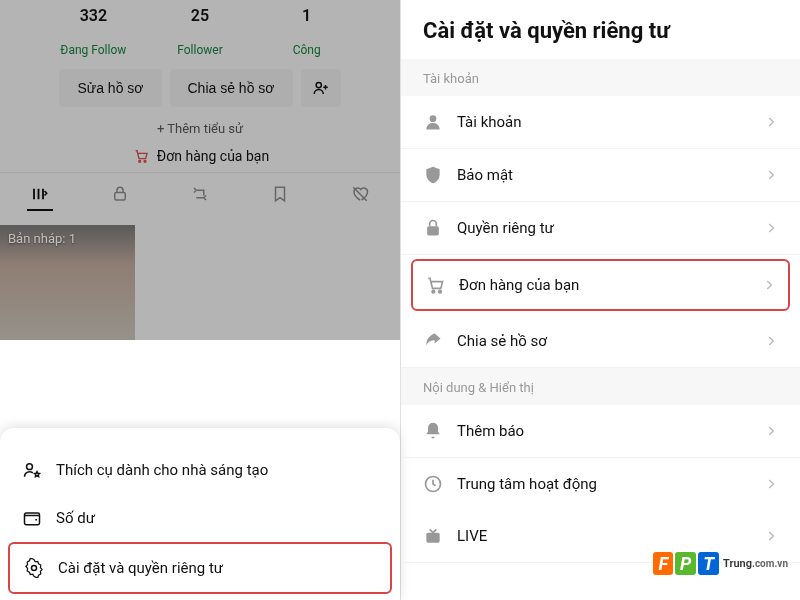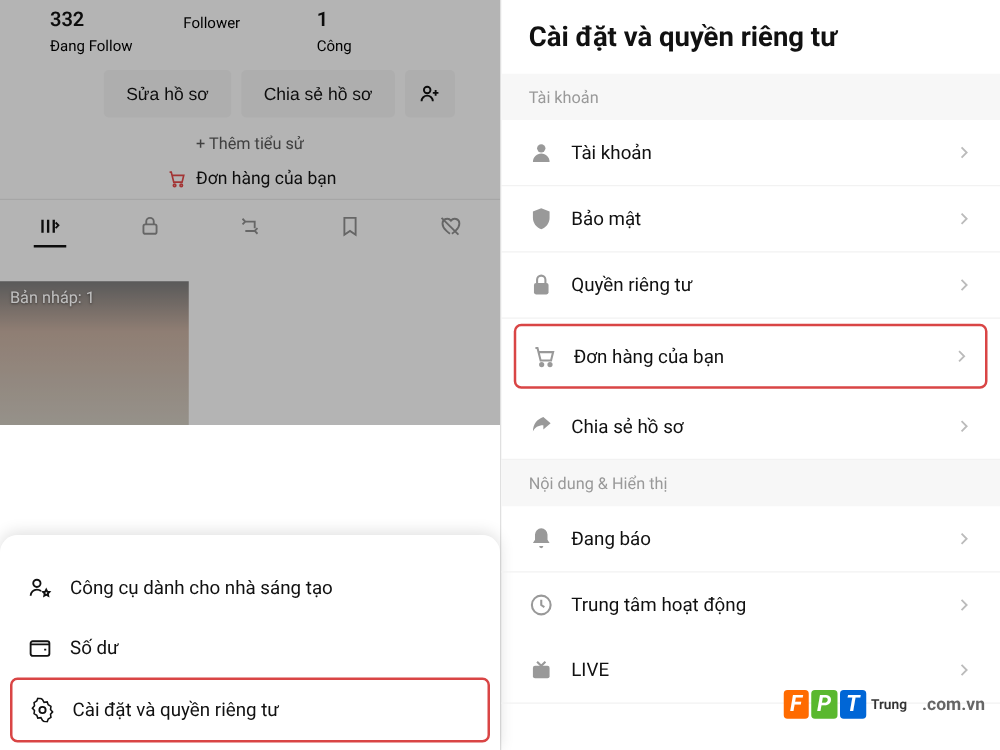--- a/index.html
+++ b/index.html
@@ -1,63 +1,64 @@
 <!DOCTYPE html>
 <html><head>
 <meta charset="utf-8">
 <style>
 * { margin: 0; padding: 0; box-sizing: border-box; }
 body { font-family: -apple-system, BlinkMacSystemFont, "Segoe UI", Roboto, sans-serif; background: #fff; width: 800px; height: 600px; overflow: hidden; display: flex; }
 .left-panel { width: 400px; height: 600px; position: relative; }
 .right-panel { width: 400px; height: 600px; border-left: 1px solid #e0e0e0; background: #fff; }
 .dimmed-bg { position: absolute; top: 0; left: 0; right: 0; height: 340px; background: #f0f0f0; filter: brightness(0.75); }
 .stats-row { display: flex; padding: 6px 40px 2px; justify-content: space-around; }
-.stat { flex: 1; }
+.stat { text-align: center; flex: 1; }
 .stat-num { font-size: 16px; font-weight: 600; color: #111; }
-.stat-label { font-size: 12px; color: #000000; margin-top: 5px; }
-.button-row { display: flex; gap: 8px; padding: 10px 36px; justify-content: flex-end; }
+.stat-label { font-size: 12px; color: #15803d; margin-top: 18px; }
+.button-row { display: flex; gap: 8px; padding: 10px 36px; justify-content: center; }
 .pill-btn { background: #e8e8e8; border: none; border-radius: 4px; padding: 10px 18px; font-size: 14px; font-weight: 500; color: #111; }
 .icon-btn { background: #e8e8e8; border: none; border-radius: 4px; width: 40px; height: 38px; display: flex; align-items: center; justify-content: center; }
 .add-bio { text-align: center; font-size: 13px; color: #555; padding: 4px 0; }
 .orders-link { text-align: center; font-size: 14px; color: #111; padding: 6px 0; display: flex; align-items: center; justify-content: center; gap: 6px; }
 .cart-icon { color: #d94545; }
 .tab-row { display: flex; border-top: 1px solid #ddd; padding: 12px 0 8px; justify-content: space-around; }
 .tab-item { color: #666; position: relative; }
 .tab-item.active::after { content: ''; position: absolute; bottom: -8px; left: -4px; right: -4px; height: 2px; background: #111; }
-.draft-card { position: absolute; top: 225px; left: 0; width: 151px; height: 115px; background: linear-gradient(180deg, #777 0%, #bfa89a 35%, #c7c2b8 100%); }
+.draft-card { position: absolute; top: 225px; left: 0; width: 135px; height: 115px; background: linear-gradient(180deg, #777 0%, #bfa89a 35%, #c7c2b8 100%); }
 .draft-label { color: #fff; font-size: 13px; padding: 6px 8px; text-shadow: 0 1px 2px rgba(0,0,0,0.5); }
 .bottom-sheet { position: absolute; bottom: 0; left: 0; right: 0; background: #fff; border-radius: 14px 14px 0 0; padding: 18px 0 6px; box-shadow: 0 -2px 12px rgba(0,0,0,0.12); }
 .sheet-item { display: flex; align-items: center; gap: 14px; padding: 14px 22px; font-size: 15px; color: #111; }
 .sheet-item.highlighted { border: 2px solid #d94545; border-radius: 6px; margin: 0 8px; padding: 14px 14px; }
 .icon { width: 20px; height: 20px; display: inline-flex; align-items: center; justify-content: center; flex-shrink: 0; }
 .settings-title { font-size: 22px; font-weight: 700; padding: 18px 22px 16px; color: #111; }
 .section-label { font-size: 13px; color: #999; padding: 12px 22px 10px; background: #f7f7f7; }
 .settings-item { display: flex; align-items: center; gap: 14px; padding: 16px 22px; font-size: 15px; color: #111; border-bottom: 1px solid #f2f2f2; position: relative; }
 .settings-item.highlighted { border: 2px solid #d94545; border-radius: 6px; margin: 4px 10px; padding: 14px 12px; }
 .settings-item .chevron { margin-left: auto; color: #bbb; }
 .settings-item .item-icon { color: #999; }
 .watermark { position: absolute; bottom: 25px; right: 12px; font-size: 16px; font-weight: 700; z-index: 20; display: flex; align-items: center; }
 .wm-f { background: #ff6b00; color: #fff; padding: 1px 5px; border-radius: 3px; font-style: italic; font-size: 18px; }
 .wm-p { background: #5ab82e; color: #fff; padding: 1px 5px; border-radius: 3px; font-style: italic; font-size: 18px; margin-left: 2px; }
 .wm-t { background: #0066d6; color: #fff; padding: 1px 5px; border-radius: 3px; font-style: italic; font-size: 18px; margin-left: 2px; }
 .wm-shop { font-size: 11px; color: #333; margin-left: 4px; font-weight: 600; }
-.wm-vn { font-size: 14px; color: #666; margin-left: 12px; }
+.wm-vn { font-size: 10px; color: #666; margin-left: 0; }
 svg { display: block; }
 </style>
 </head>
 <body>
 
 <div class="left-panel">
   <div class="dimmed-bg">
     <div class="stats-row">
       <div class="stat">
         <div class="stat-num">332</div>
         <div class="stat-label">Đang Follow</div>
       </div>
       <div class="stat">
+        <div class="stat-num">25</div>
         <div class="stat-label">Follower</div>
       </div>
       <div class="stat">
         <div class="stat-num">1</div>
         <div class="stat-label">Công</div>
       </div>
     </div>
     <div class="button-row">
       <button class="pill-btn">Sửa hồ sơ</button>
       <button class="pill-btn">Chia sẻ hồ sơ</button>
@@ -119,21 +120,21 @@
 
   <div class="bottom-sheet">
     <div class="sheet-item">
       <span class="icon">
         <svg width="20" height="20" viewBox="0 0 24 24" fill="none" stroke="#111" stroke-width="1.8">
             <circle cx="9" cy="8" r="3.5"></circle>
             <path d="M3 20c0-3.3 2.7-6 6-6 1.5 0 2.9.5 4 1.4"></path>
             <path d="M18 14l1 2 2 .3-1.5 1.5.4 2.2-1.9-1-1.9 1 .4-2.2L15 16.3l2-.3 1-2z"></path>
           </svg>
       </span>
-      <span>Công cụ dành cho nhà sáng tạo</span>
+      <span>Thích cụ dành cho nhà sáng tạo</span>
     </div>
     <div class="sheet-item">
       <span class="icon">
         <svg width="20" height="20" viewBox="0 0 24 24" fill="none" stroke="#111" stroke-width="1.8">
             <rect x="3" y="6" width="18" height="14" rx="2"></rect>
             <path d="M3 9h18M16 14h2"></path>
           </svg>
       </span>
       <span>Số dư</span>
     </div>
@@ -228,21 +229,21 @@
   </div>
 
   <div class="section-label">Nội dung &amp; Hiển thị</div>
 
   <div class="settings-item">
     <span class="icon item-icon">
       <svg width="20" height="20" viewBox="0 0 24 24" fill="currentColor">
           <path d="M12 2a6 6 0 00-6 6v5l-2 3h16l-2-3V8a6 6 0 00-6-6zM10 19a2 2 0 004 0"></path>
         </svg>
     </span>
-    <span>Đang báo</span>
+    <span>Thêm báo</span>
     <span class="chevron">
       <svg width="14" height="14" viewBox="0 0 24 24" fill="none" stroke="currentColor" stroke-width="2.5">
           <path d="M9 5l7 7-7 7"></path>
         </svg>
     </span>
   </div>
 
   <div class="settings-item" style="border-bottom:none">
     <span class="icon item-icon">
       <svg width="20" height="20" viewBox="0 0 24 24" fill="none" stroke="currentColor" stroke-width="2">

